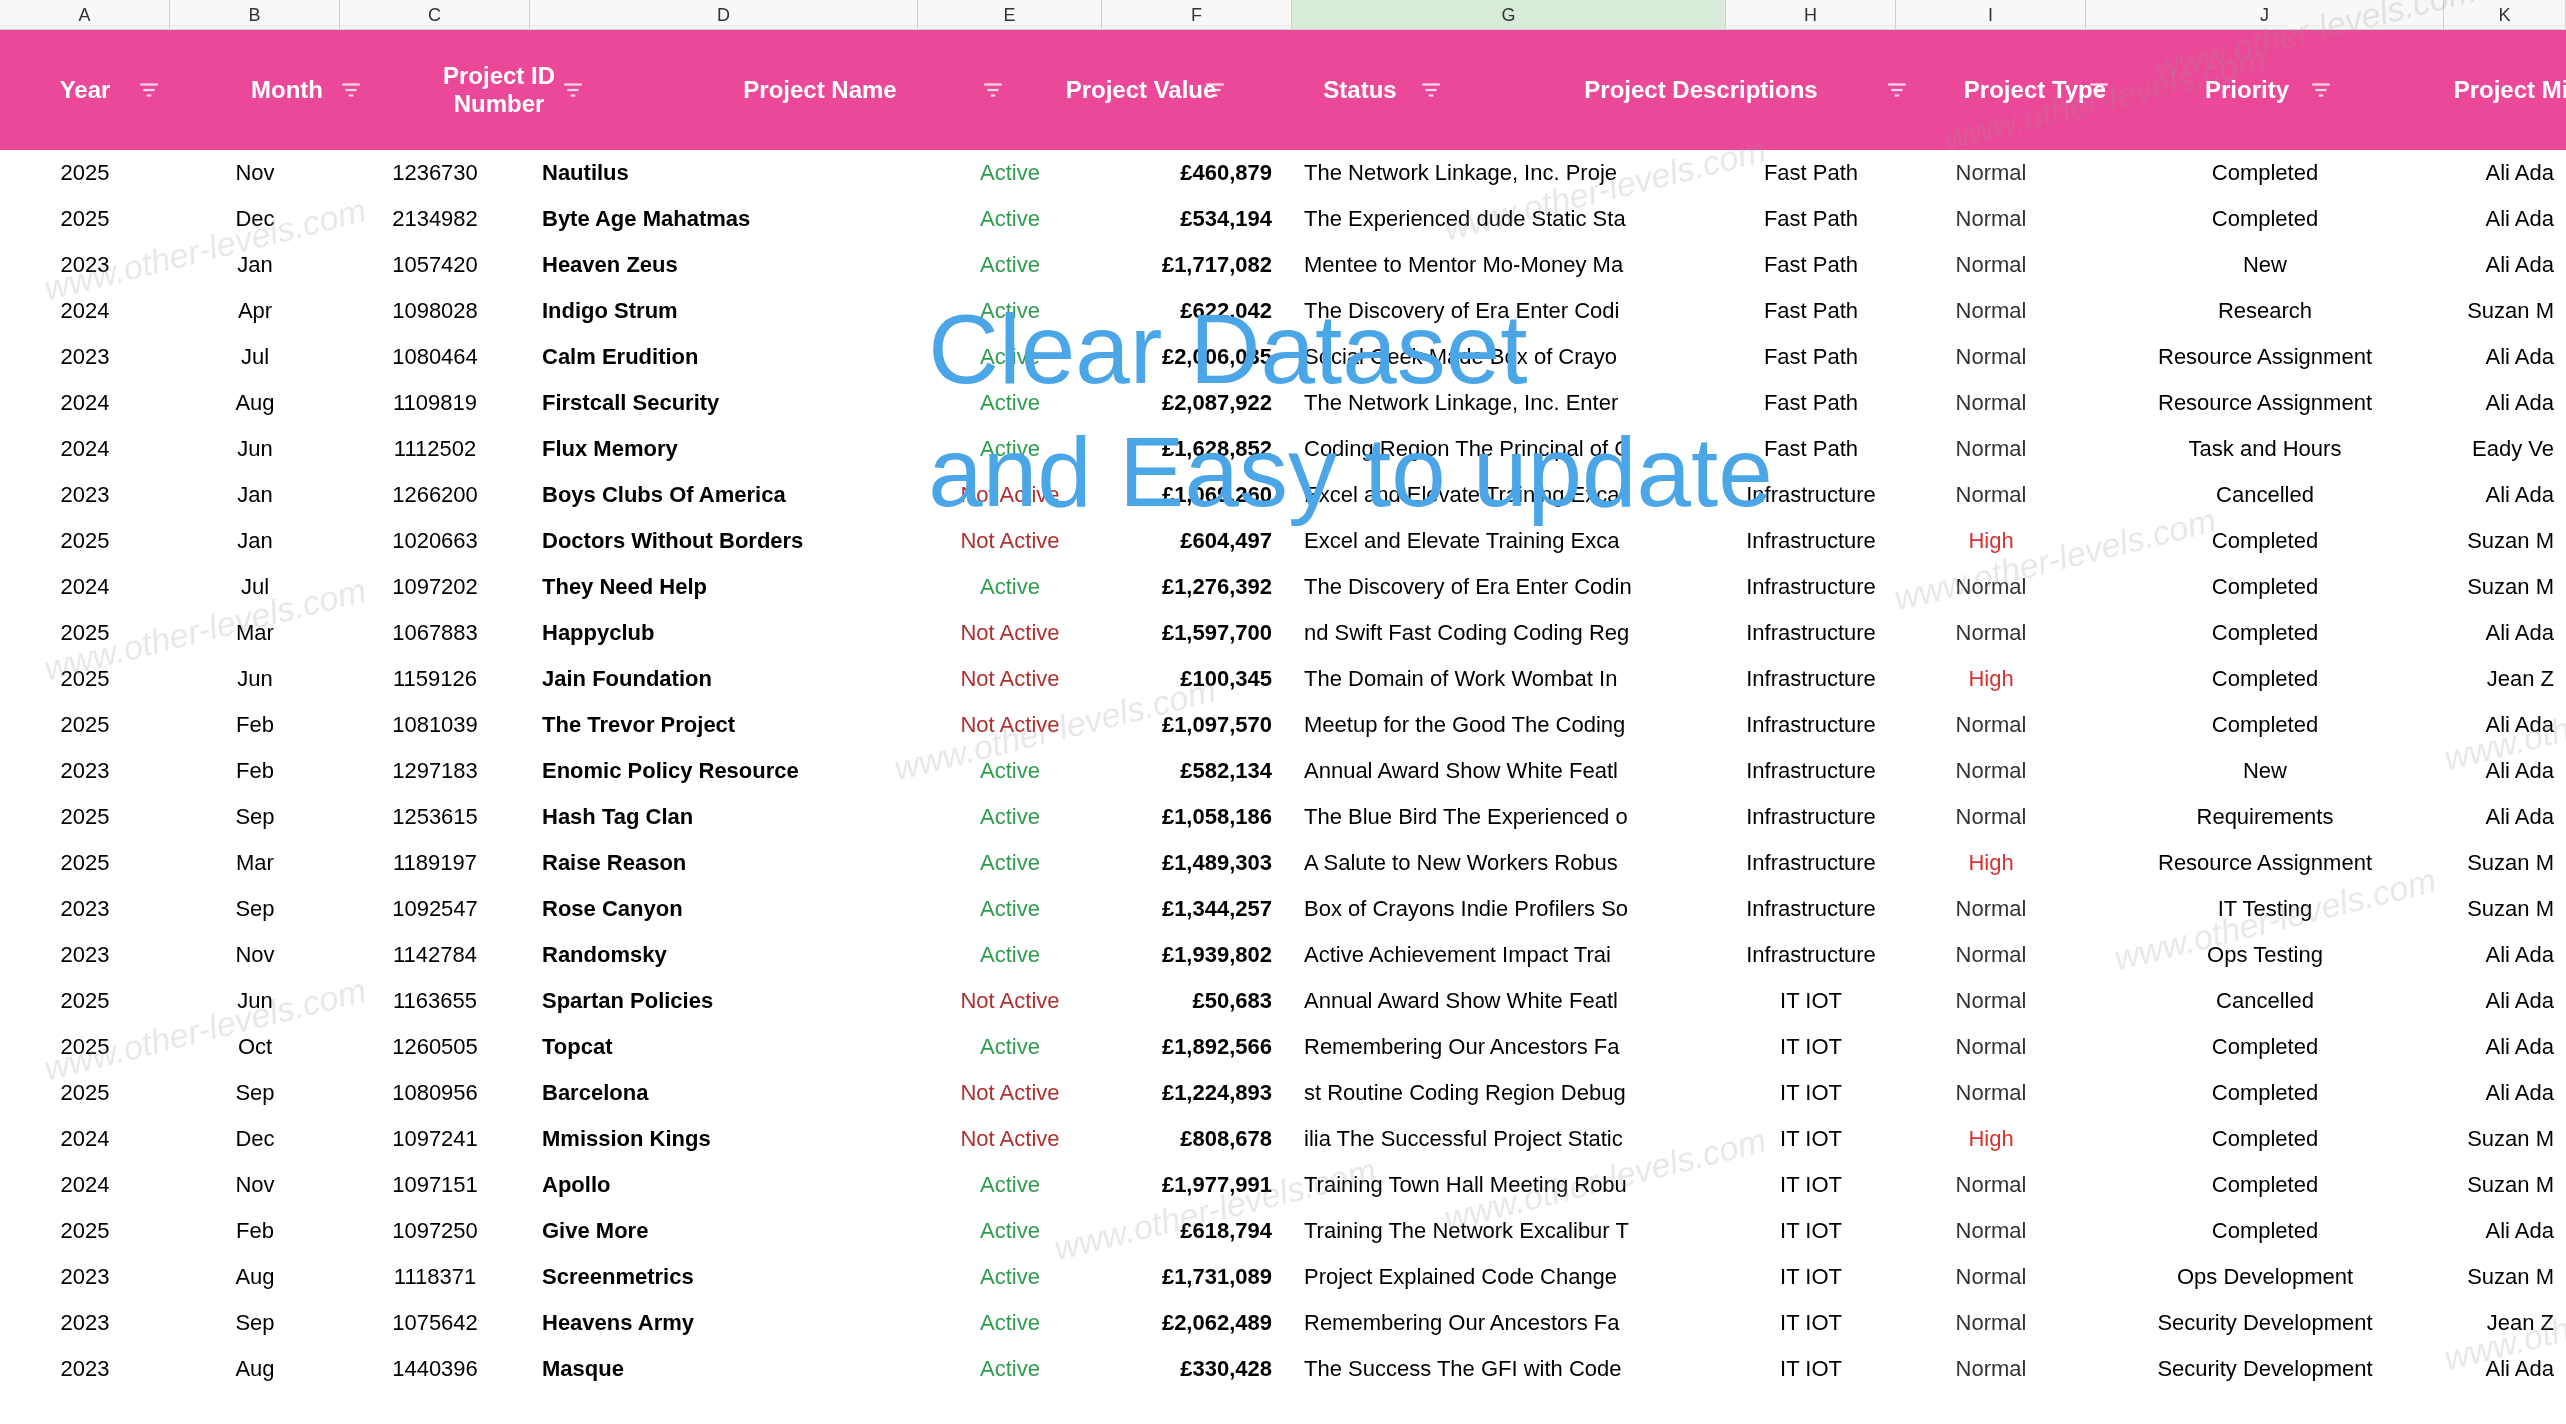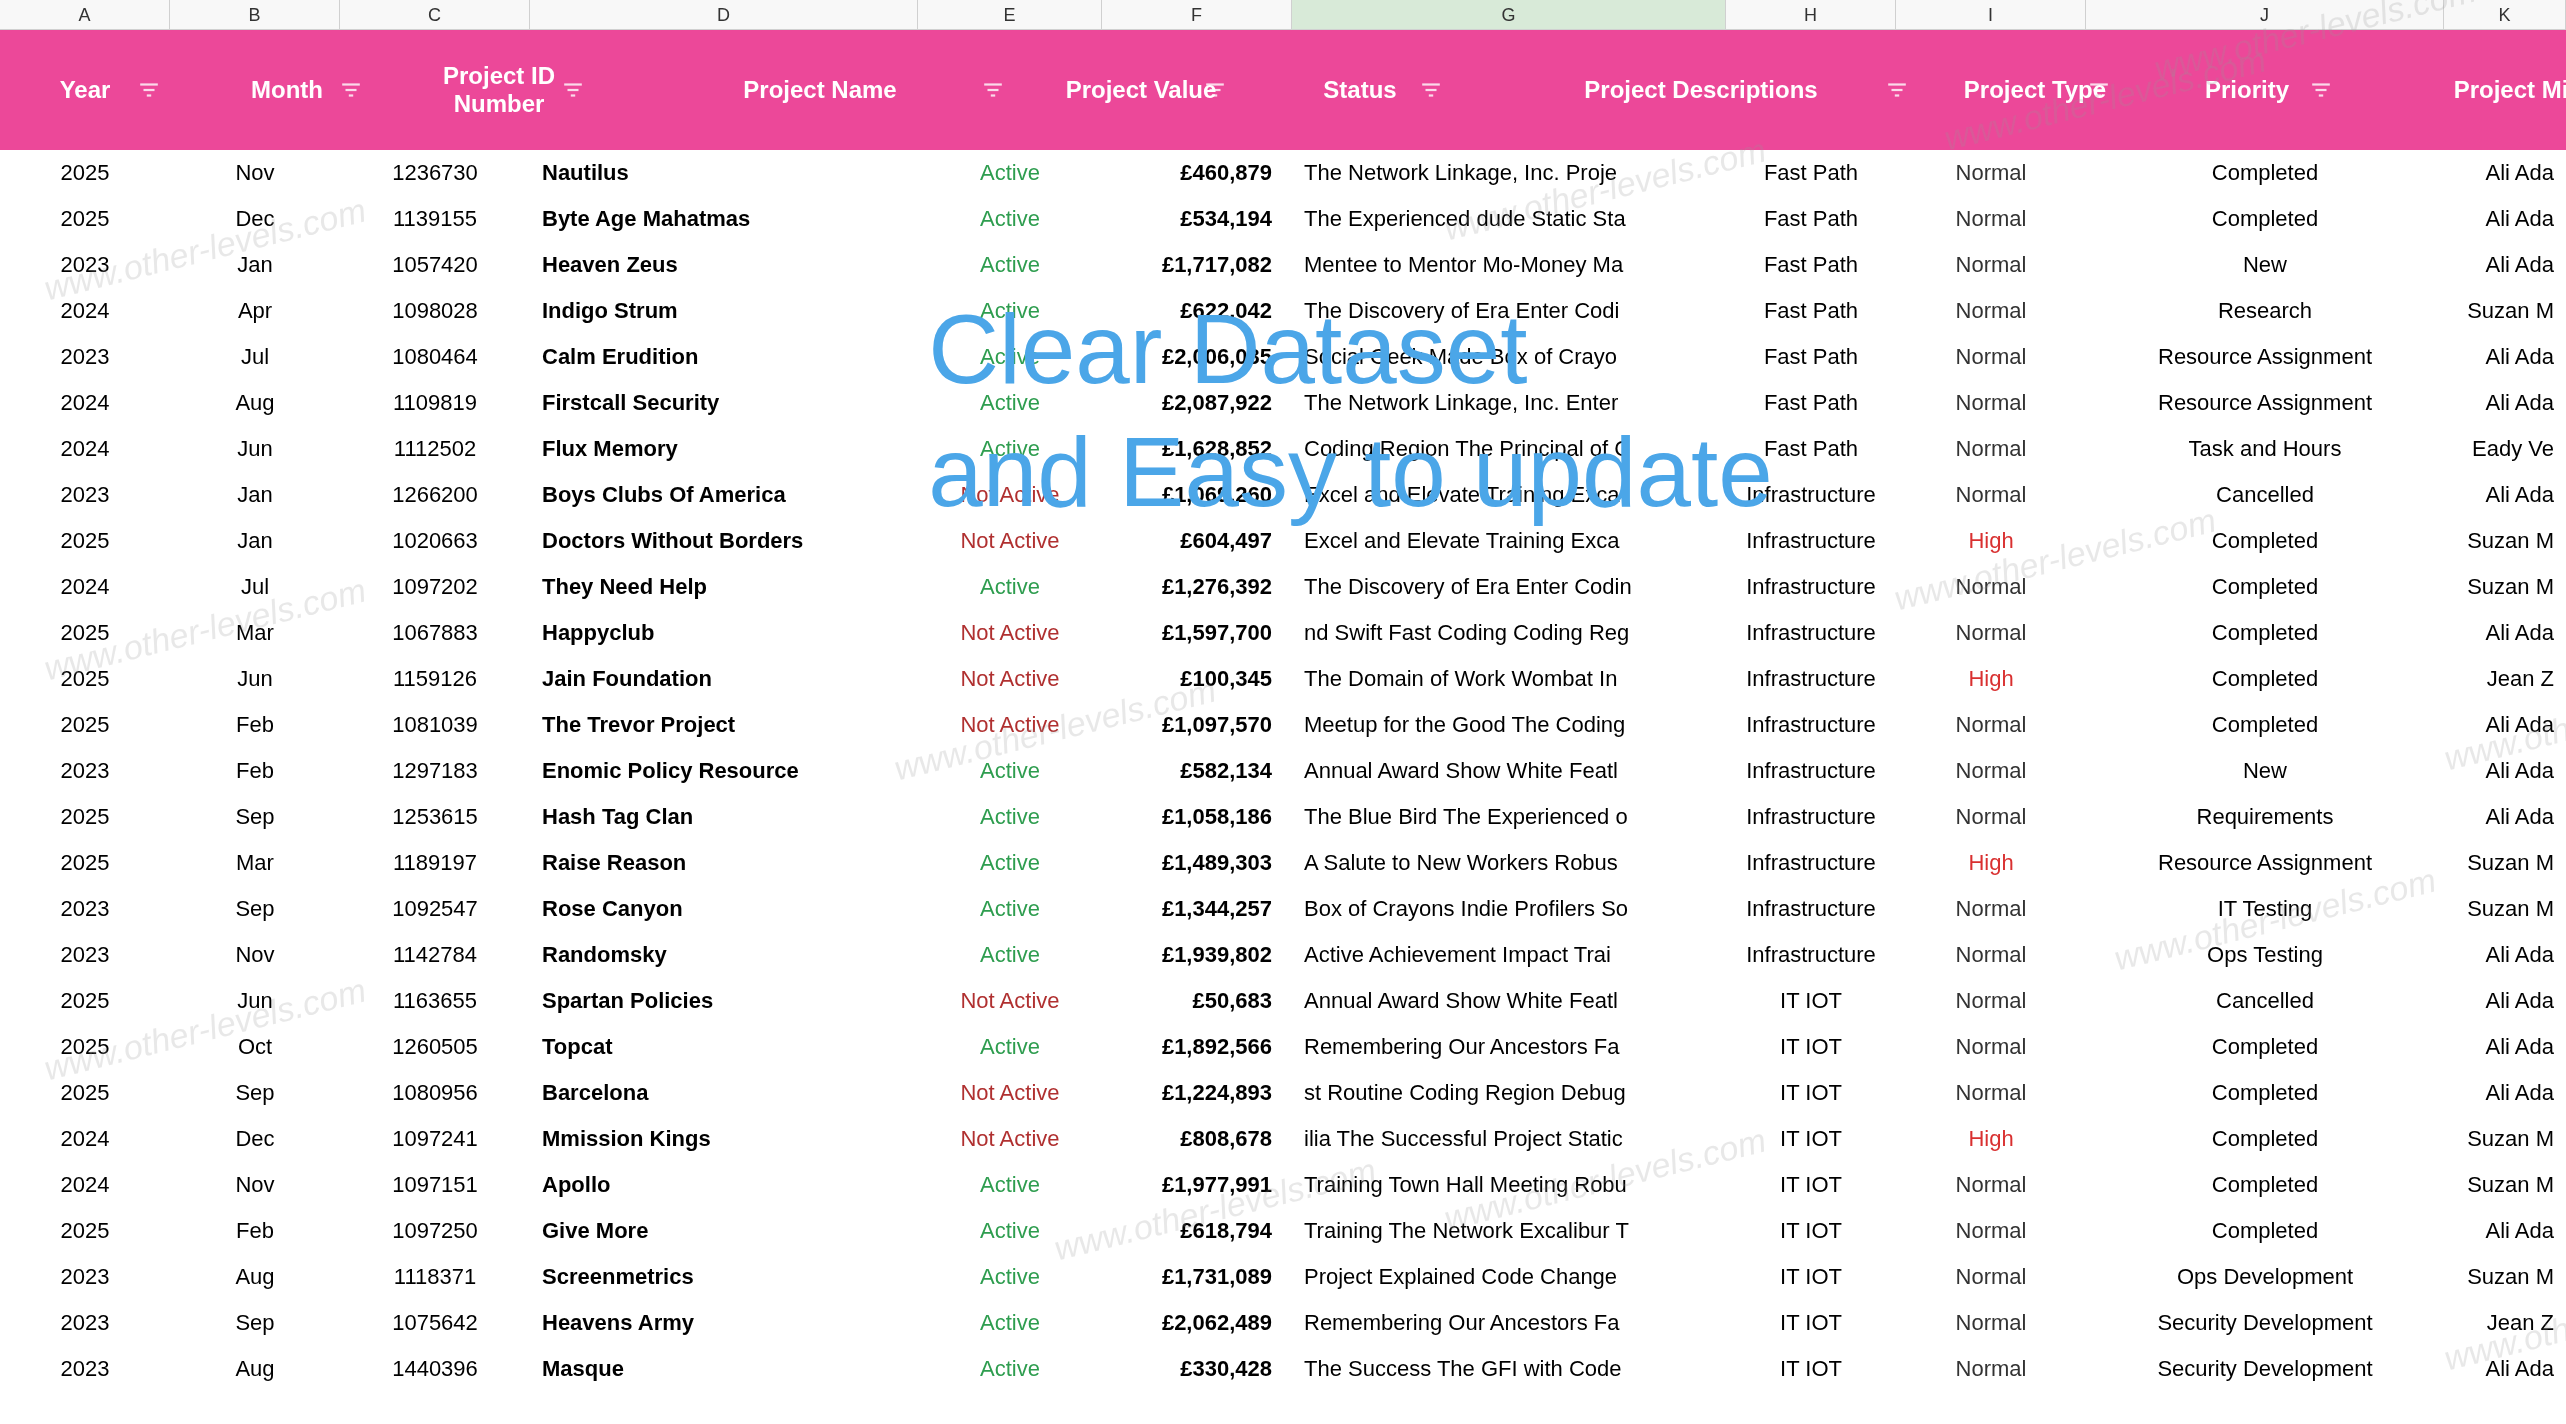--- a/index.html
+++ b/index.html
@@ -236,21 +236,21 @@
       <div class="cell c-value">£460,879</div>
       <div class="cell c-desc">The Network Linkage, Inc. Proje</div>
       <div class="cell c-type">Fast Path</div>
       <div class="cell c-prio prio-normal">Normal</div>
       <div class="cell c-mile">Completed</div>
       <div class="cell c-mgr">Ali Ada</div>
     </div>
     <div class="data-row">
       <div class="cell c-year">2025</div>
       <div class="cell c-month">Dec</div>
-      <div class="cell c-pid">1139155</div>
+      <div class="cell c-pid">2134982</div>
       <div class="cell c-name">Byte Age Mahatmas</div>
       <div class="cell c-status status-active">Active</div>
       <div class="cell c-value">£534,194</div>
       <div class="cell c-desc">The Experienced dude Static Sta</div>
       <div class="cell c-type">Fast Path</div>
       <div class="cell c-prio prio-normal">Normal</div>
       <div class="cell c-mile">Completed</div>
       <div class="cell c-mgr">Ali Ada</div>
     </div>
     <div class="data-row">

